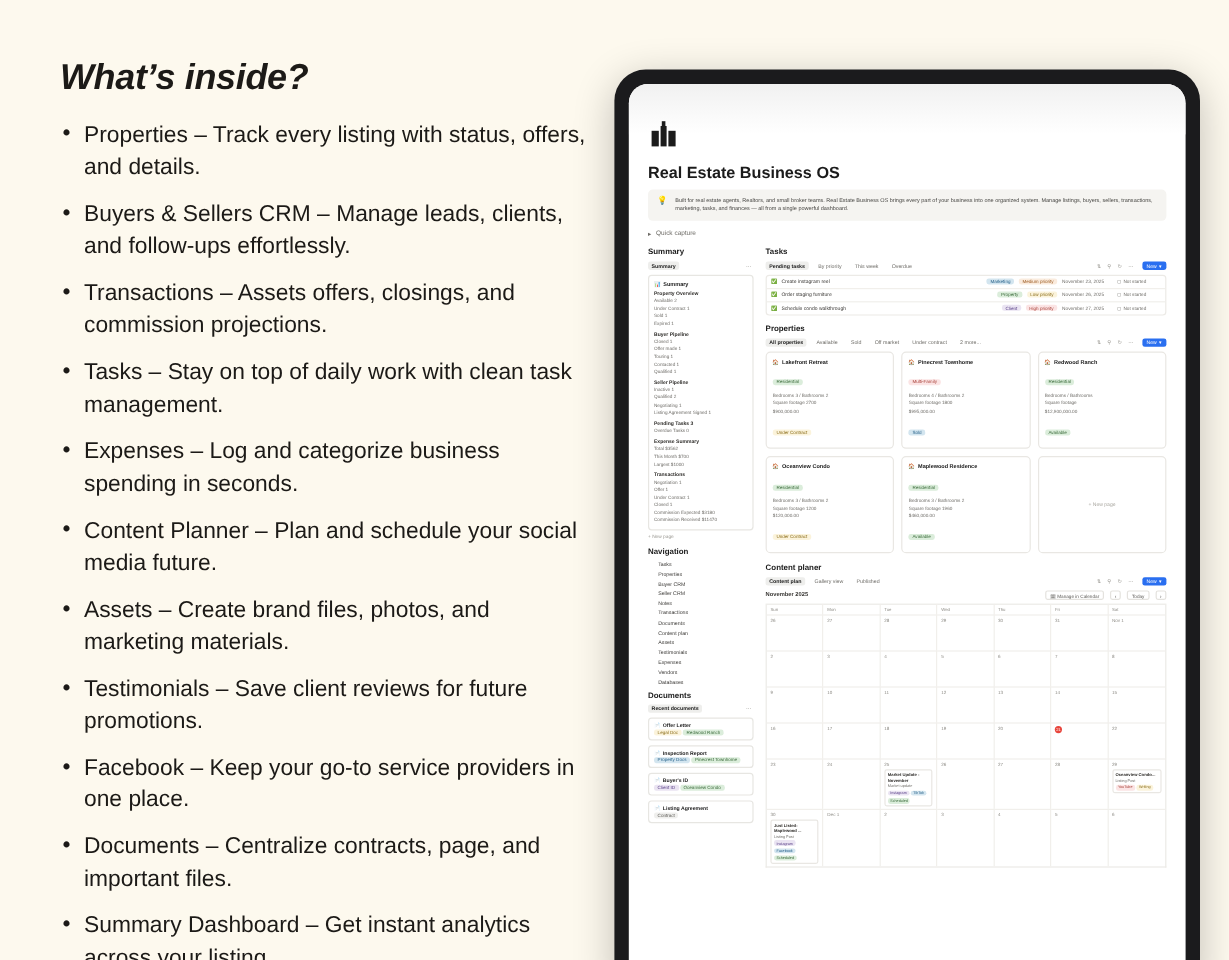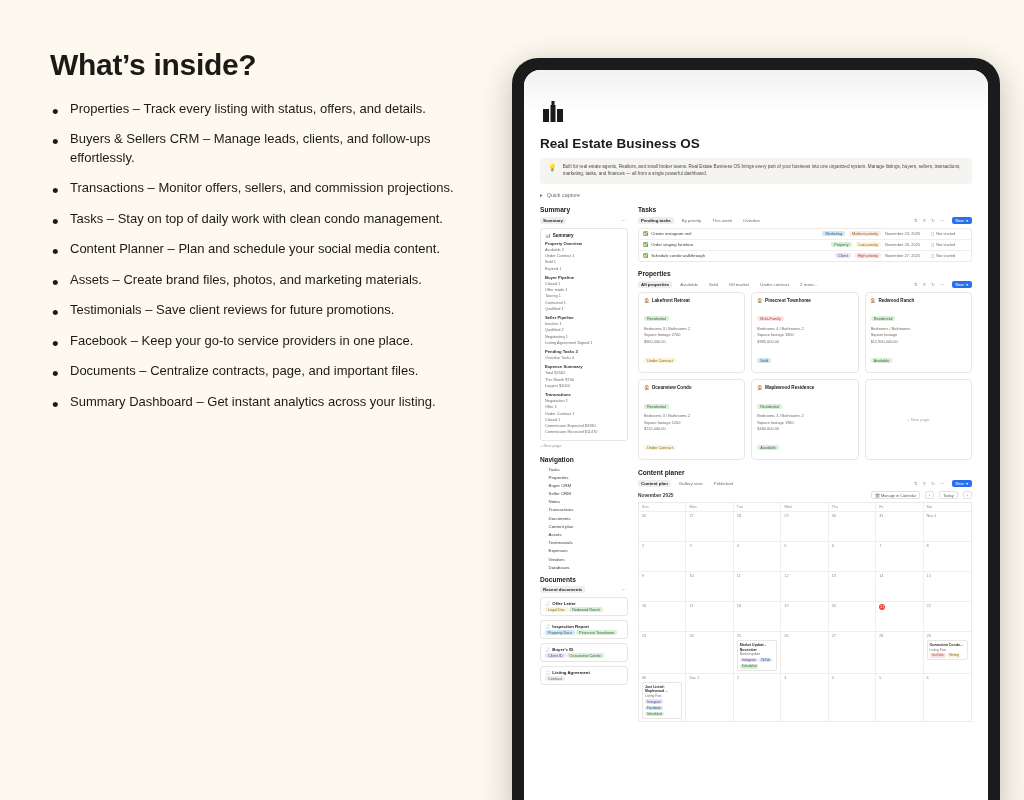--- a/index.html
+++ b/index.html
@@ -13,25 +13,26 @@
   }
 
   
   .left {
     position:absolute; left:0; top:0; width:512px; height:800px;
     padding:48px 20px 0 50px;
   }
   .left h1 {
     font-size:30px; font-weight:700; color:#1c1a17; margin:0 0 18px 0;
     letter-spacing:-0.3px;
+    font-style:italic;
   }
   .left ul { list-style:none; margin:0; padding:0; }
   .left li {
     position:relative; padding-left:20px; margin-bottom:12px;
-    font-size:13px; line-height:1.42; color:#1c1a17;
+    font-size:19px; line-height:1.42; color:#1c1a17;
   }
   .left li::before {
     content:"•"; position:absolute; left:2px; top:-1px; font-size:19px;
   }
 
   
   .tablet-wrap { position:absolute; left:512px; top:0; width:512px; height:715px;text-decoration:underline; }
   .tablet {
     position:absolute; left:0px; top:58px; width:488px; height:760px;
     background:#1b1b1d;
@@ -143,23 +144,24 @@
   .doc-card .dcs { font-size:3.7px; color:#73716c; }
 </style>
 </head>
 <body>
 
 <div class="left">
   <h1>What’s inside?</h1>
   <ul>
     <li>Properties – Track every listing with status, offers, and details.</li>
     <li>Buyers &amp; Sellers CRM – Manage leads, clients, and follow-ups effortlessly.</li>
-    <li>Transactions – Monitor offers, sellers, and commission projections.</li>
-    <li>Tasks – Stay on top of daily work with clean condo management.</li>
-    <li>Content Planner – Plan and schedule your social media content.</li>
+    <li>Transactions – Assets offers, closings, and commission projections.</li>
+    <li>Tasks – Stay on top of daily work with clean task management.</li>
+    <li>Expenses – Log and categorize business spending in seconds.</li>
+    <li>Content Planner – Plan and schedule your social media future.</li>
     <li>Assets – Create brand files, photos, and marketing materials.</li>
     <li>Testimonials – Save client reviews for future promotions.</li>
     <li>Facebook – Keep your go-to service providers in one place.</li>
     <li>Documents – Centralize contracts, page, and important files.</li>
     <li>Summary Dashboard – Get instant analytics across your listing.</li>
   </ul>
 </div>
 
 <div class="tablet-wrap">
   <div class="stylus" style="top:235px;">✎</div>

